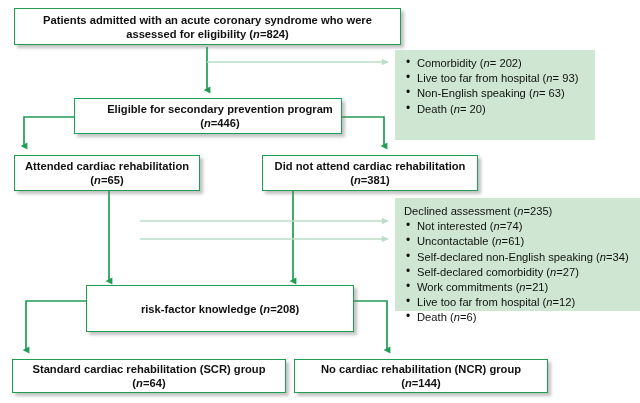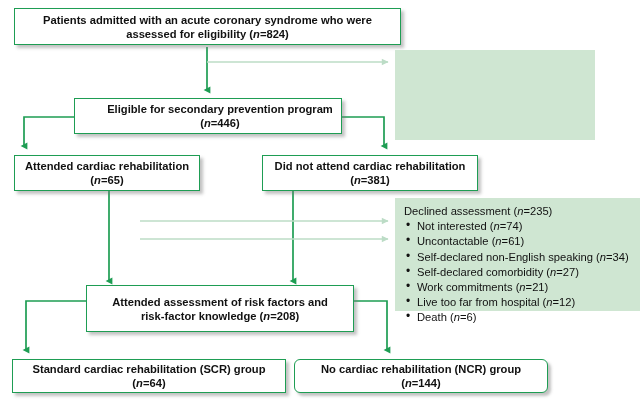--- a/index.html
+++ b/index.html
@@ -122,33 +122,38 @@
 
   <div class="box" style="left:14px; top:155px; width:186px; height:36px;">
     <span>Attended cardiac rehabilitation (<i>n</i>=65)</span>
   </div>
 
   <div class="box" style="left:262px; top:155px; width:216px; height:36px;">
     <span>Did not attend cardiac rehabilitation (<i>n</i>=381)</span>
   </div>
 
   <div class="box" style="left:86px; top:285px; width:268px; height:47px; flex-direction:column; justify-content:center;">
-    <span>Attended assessment of risk factors and</span>
     <span>risk-factor knowledge (<i>n</i>=208)</span>
   </div>
 
   <div class="box" style="left:12px; top:359px; width:274px; height:34px;">
     <span>Standard cardiac rehabilitation (SCR) group (<i>n</i>=64)</span>
   </div>
 
-  <div class="box" style="left:294px; top:359px; width:254px; height:34px;border-radius:6px;">
+  <div class="box" style="left:294px; top:359px; width:254px; height:34px;">
     <span>No cardiac rehabilitation (NCR) group (<i>n</i>=144)</span>
   </div>
 
   <div class="panel" style="left:395px; top:50px; width:200px; height:90px;">
+    <ul>
+      <li>Comorbidity (<i>n</i>= 202)</li>
+      <li>Live too far from hospital (<i>n</i>= 93)</li>
+      <li>Non-English speaking (<i>n</i>= 63)</li>
+      <li>Death (<i>n</i>= 20)</li>
+    </ul>
   </div>
 
   <div class="panel" style="left:395px; top:198px; width:245px; height:113px;">
     <span class="phead">Declined assessment (<i>n</i>=235)</span>
     <ul>
       <li>Not interested (<i>n</i>=74)</li>
       <li>Uncontactable (<i>n</i>=61)</li>
       <li>Self-declared non-English speaking (<i>n</i>=34)</li>
       <li>Self-declared comorbidity (<i>n</i>=27)</li>
       <li>Work commitments (<i>n</i>=21)</li>

